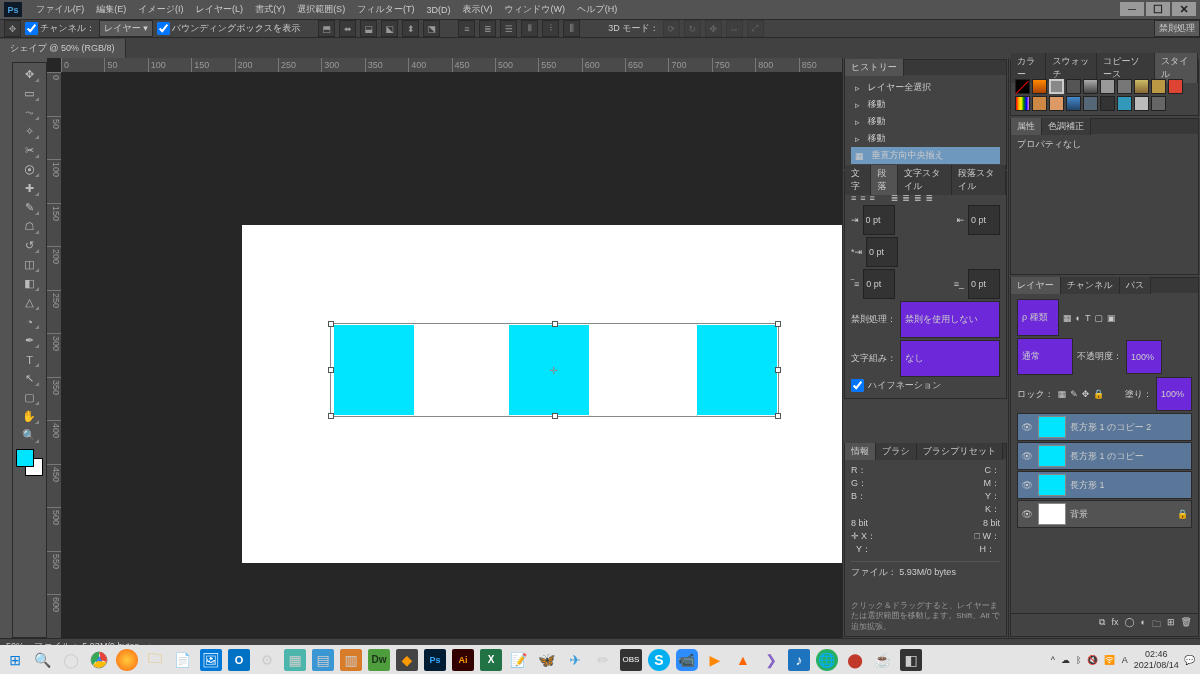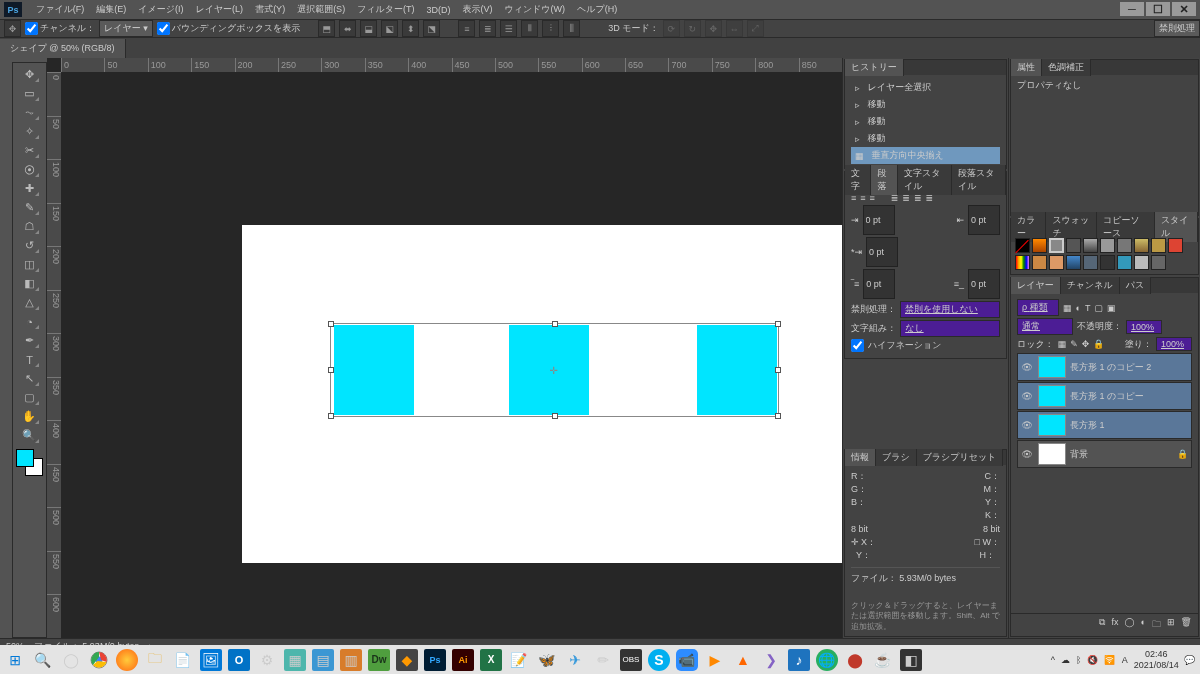--- a/index.html
+++ b/index.html
@@ -45,21 +45,21 @@
 .dock-col.far { width:192px; }
 .panel { border:1px solid #2a2a2a; margin:1px; background:#434343; }
 .panel-tabs { display:flex; background:#383838; height:15px; align-items:center; }
 .ptab { padding:2px 6px; background:#3a3a3a; border-right:1px solid #2a2a2a; }
 .ptab.act { background:#535353; }
 .panel-body { padding:4px 6px; font-size:9px; }
 .hist-row { display:flex; align-items:center; gap:8px; padding:2px 4px; }
 .hist-row.sel { background:#6f98be; }
 .form-row { display:flex; align-items:center; gap:4px; margin:2px 0; }
 .num-in { width:32px; background:#333; border:1px solid #222; color:#ccc; padding:9px 2px; }
-.drop { background:#4c1d95; border:1px solid #2a2a2a; padding:1px 4px; flex:1;text-decoration:underline; }
+.drop { background:#6d28d9; border:1px solid #2a2a2a; padding:11px 4px; flex:1; }
 .info-row { display:flex; justify-content:space-between; padding:1px 0; }
 .layer-row { display:flex; align-items:center; gap:4px; padding:2px; background:#5a7799; margin:1px 0; border:1px solid #2a2a2a; }
 .layer-row.bg { background:#535353; }
 .eye { width:14px; text-align:center; color:#ccc; }
 .thumb { width:28px; height:22px; background:#00e5ff; border:1px solid #888; }
 .thumb.white { background:#fff; }
 .sw-grid { display:flex; flex-wrap:wrap; gap:2px; padding:4px; }
 .sw { width:15px; height:15px; border:1px solid #222; }
 
 
@@ -311,36 +311,26 @@
         <div class="info-row">
             <span>8 bit</span>
             <span>8 bit</span>
           </div>
         <div class="info-row">
             <span>✛ <span>X：</span><br>&nbsp;&nbsp;<span>Y：</span></span>
             <span>□ <span>W：</span><br>&nbsp;&nbsp;<span>H：</span></span>
           </div>
         <div style="border-top:1px solid #555;margin:4px 0"></div>
         <div>ファイル： 5.93M/0 bytes</div>
-        <div style="margin-top:16px;color:#999;font-size:8px;line-height:1.3">クリック＆ドラッグすると、レイヤーまたは選択範囲を移動します。Shift、Alt で追加拡張。</div>
+        <div style="margin-top:22px;color:#999;font-size:8px;line-height:1.3">クリック＆ドラッグすると、レイヤーまたは選択範囲を移動します。Shift、Alt で追加拡張。</div>
       </div>
     </div>
   </div>
 
   <div class="dock-col far">
-    <div class="panel">
-      <div class="panel-tabs">
-        <div class="ptab act">属性</div>
-        <div class="ptab">色調補正</div>
-      </div>
-      <div class="panel-body" style="height:140px">
-        <span>プロパティなし</span>
-      </div>
-    </div>
-
     <div class="panel">
       <div class="panel-tabs">
         <div class="ptab">カラー</div>
         <div class="ptab">スウォッチ</div>
         <div class="ptab">コピーソース</div>
         <div class="ptab act">スタイル</div>
       </div>
       <div class="sw-grid">
         <div class="sw" style="background:#000;position:relative">
             <div style="position:absolute;width:140%;height:1px;background:red;transform:rotate(-45deg);top:50%;left:-20%"></div>
@@ -356,20 +346,30 @@
         <div class="sw" style="background:#d43"></div>
         <div class="sw" style="background:linear-gradient(90deg,red,orange,yellow,green,blue,violet)"></div>
         <div class="sw" style="background:#c84"></div>
         <div class="sw" style="background:#d96"></div>
         <div class="sw" style="background:linear-gradient(#48c,#246)"></div>
         <div class="sw" style="background:#567"></div>
         <div class="sw" style="background:#333"></div>
         <div class="sw" style="background:#39b"></div>
         <div class="sw" style="background:#bbb"></div>
         <div class="sw" style="background:#666"></div>
+      </div>
+    </div>
+
+    <div class="panel">
+      <div class="panel-tabs">
+        <div class="ptab act">属性</div>
+        <div class="ptab">色調補正</div>
+      </div>
+      <div class="panel-body" style="height:140px">
+        <span>プロパティなし</span>
       </div>
     </div>
 
     <div class="panel" style="flex:1;display:flex;flex-direction:column">
       <div class="panel-tabs">
         <div class="ptab act">レイヤー</div>
         <div class="ptab">チャンネル</div>
         <div class="ptab">パス</div>
       </div>
       <div class="panel-body" style="flex:1">

